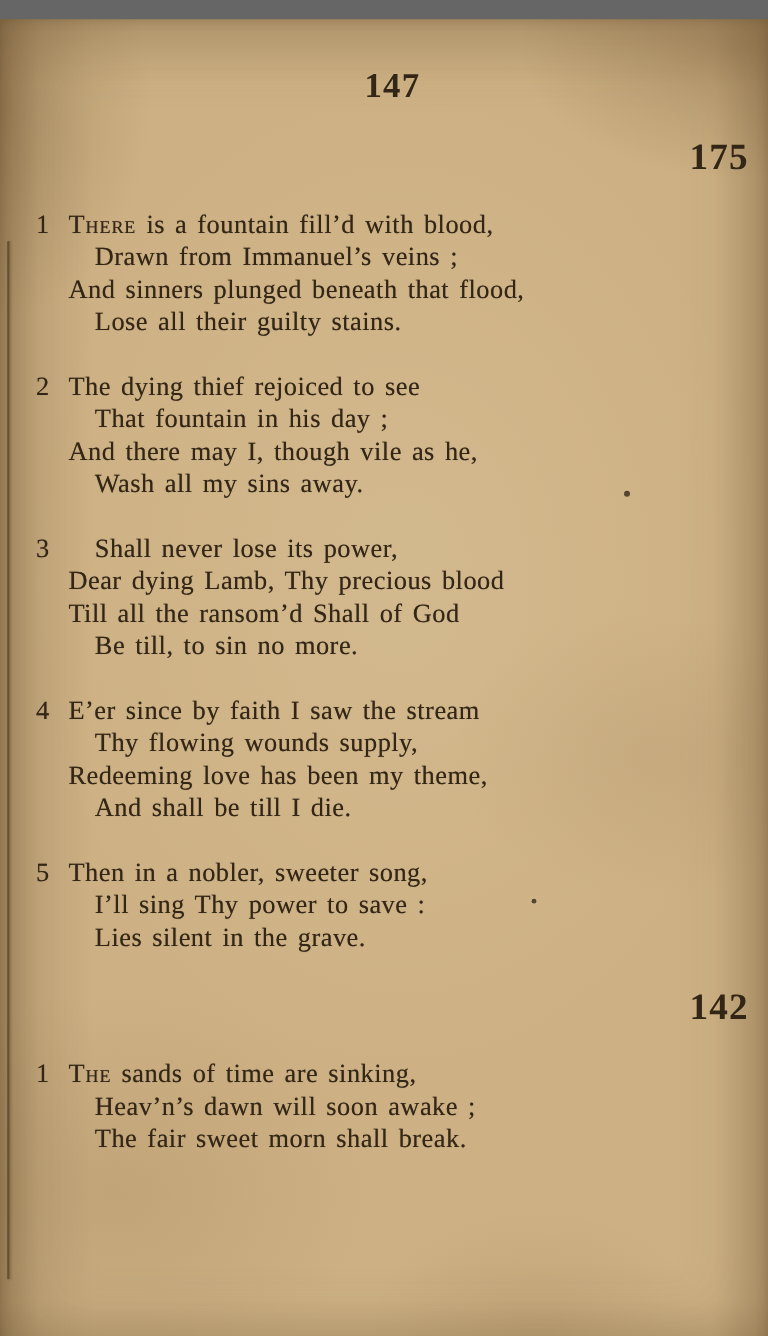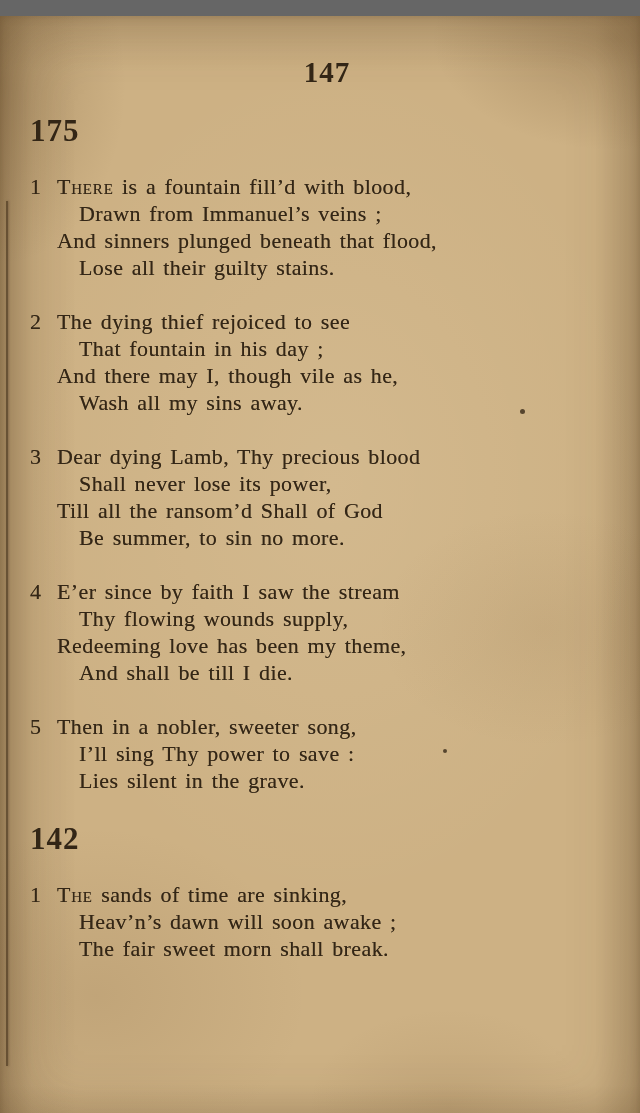--- a/index.html
+++ b/index.html
@@ -48,21 +48,21 @@
 
   .page-num {
     text-align: center;
     font-size: 29px;
     font-weight: bold;
     letter-spacing: 1px;
     margin: 0 0 8px 0;
   }
 
   .hymn-title {
-    text-align: left;
+    text-align: right;
     font-size: 31px;
     font-weight: bold;
     letter-spacing: 1px;
     margin: 24px 0 24px 0;
   }
 
   .verse {
     position: relative;
     margin: 0 0 27px 0;
     font-size: 22px;
@@ -105,24 +105,24 @@
           </div>
           <div class="verse">
             <span class="vnum">2</span>
             <div class="line">The dying thief rejoiced to see</div>
             <div class="line indent">That fountain in his day ;</div>
             <div class="line">And there may I, though vile as he,</div>
             <div class="line indent">Wash all my sins away.</div>
           </div>
           <div class="verse">
             <span class="vnum">3</span>
+            <div class="line indent">Shall never lose its power,</div>
             <div class="line">Dear dying Lamb, Thy precious blood</div>
-            <div class="line indent">Shall never lose its power,</div>
             <div class="line">Till all the ransom’d Shall of God</div>
-            <div class="line indent">Be summer, to sin no more.</div>
+            <div class="line indent">Be till, to sin no more.</div>
           </div>
           <div class="verse">
             <span class="vnum">4</span>
             <div class="line">E’er since by faith I saw the stream</div>
             <div class="line indent">Thy flowing wounds supply,</div>
             <div class="line">Redeeming love has been my theme,</div>
             <div class="line indent">And shall be till I die.</div>
           </div>
           <div class="verse">
             <span class="vnum">5</span>

